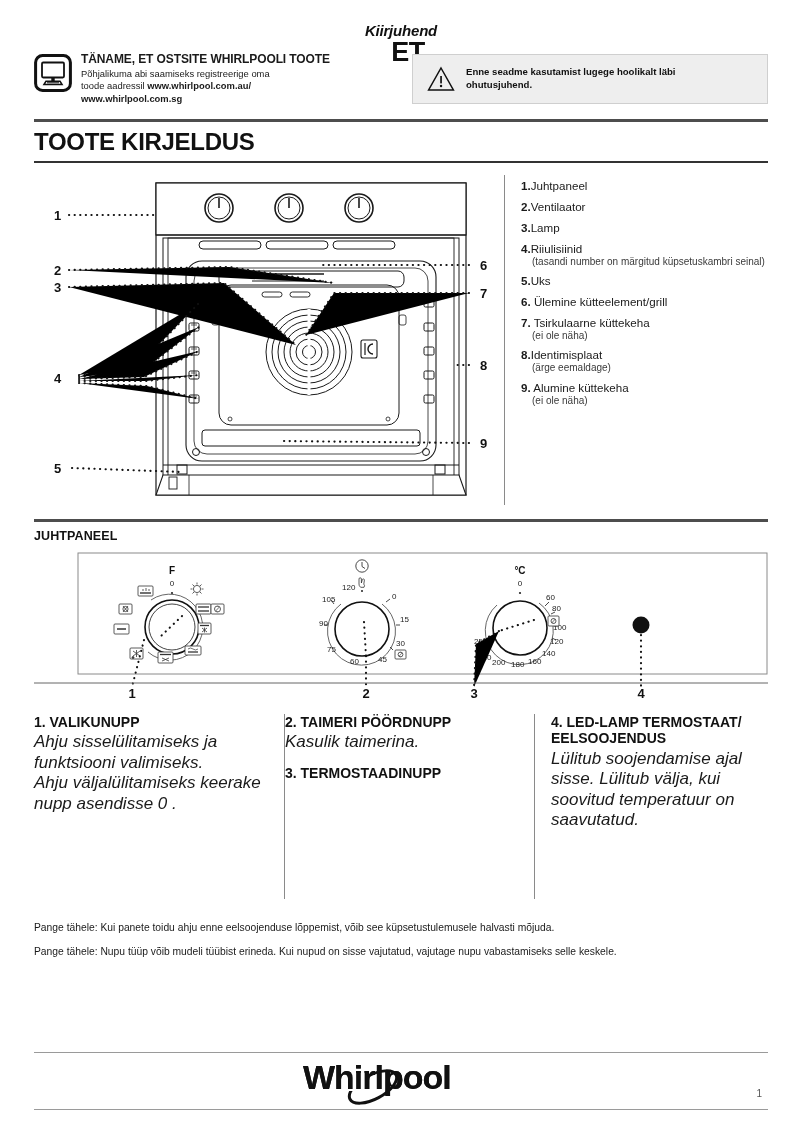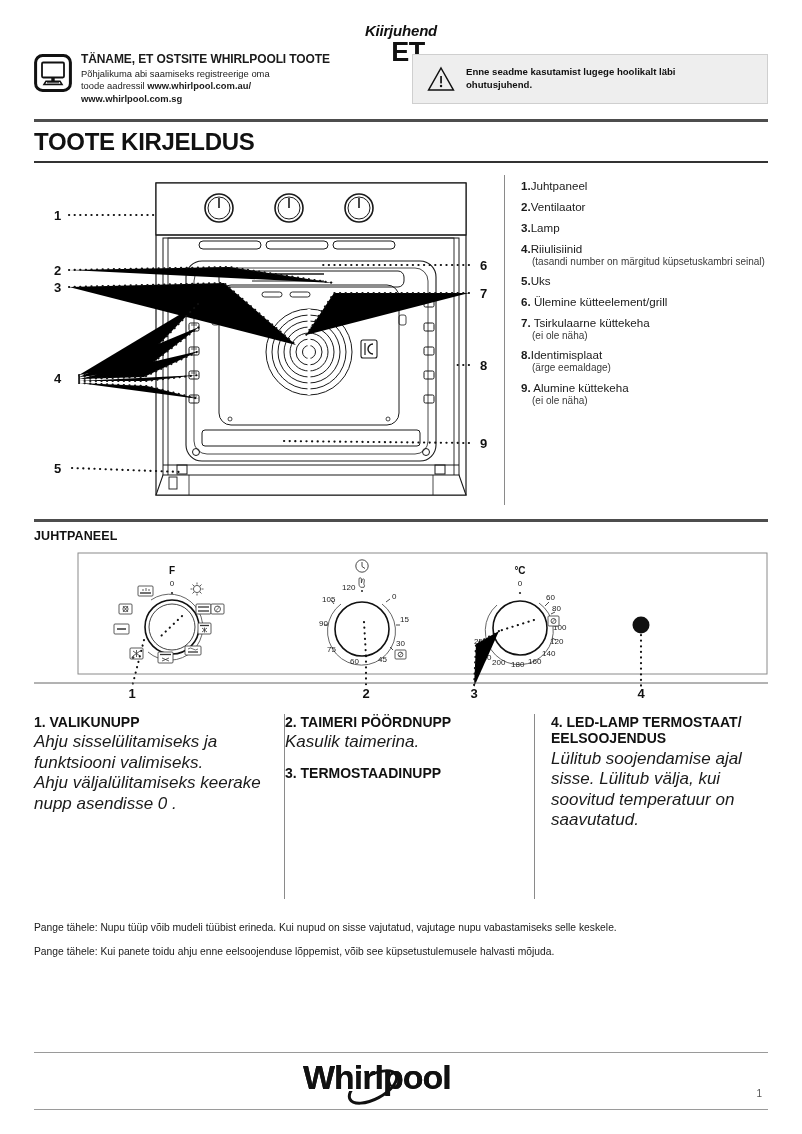--- a/index.html
+++ b/index.html
@@ -509,22 +509,22 @@
       <div class="desc-p">Kasulik taimerina.</div>
       <div class="desc-h">3. TERMOSTAADINUPP</div>
     </div>
     <div class="desc-col c3">
       <div class="desc-h">4. LED-LAMP TERMOSTAAT/ EELSOOJENDUS</div>
       <div class="desc-p">Lülitub soojendamise ajal sisse. Lülitub välja, kui soovitud temperatuur on saavutatud.</div>
     </div>
   </div>
 
   <div class="notes">
+    <div class="note">Pange tähele: Kui panete toidu ahju enne eelsoojenduse lõppemist, võib see küpsetustulemusele halvasti mõjuda.</div>
     <div class="note">Pange tähele: Nupu tüüp võib mudeli tüübist erineda. Kui nupud on sisse vajutatud, vajutage nupu vabastamiseks selle keskele.</div>
-    <div class="note">Pange tähele: Kui panete toidu ahju enne eelsoojenduse lõppemist, võib see küpsetustulemusele halvasti mõjuda.</div>
   </div>
 
   <div class="footer">
     <div class="footer-rule"></div>
     <div class="footer-inner">
       <div class="wp-logo">
         <svg viewBox="0 0 196 48" width="196" height="48">
           <text x="0" y="32" font-family="Liberation Sans, sans-serif" font-size="34" font-weight="bold" letter-spacing="-1" fill="#111">Whirlpool</text>
           <ellipse cx="70" cy="30" rx="26" ry="12" fill="none" stroke="#111" stroke-width="3" transform="rotate(-28 70 30)"></ellipse>
           <rect x="46" y="16" width="20" height="18" fill="#fff"></rect>

